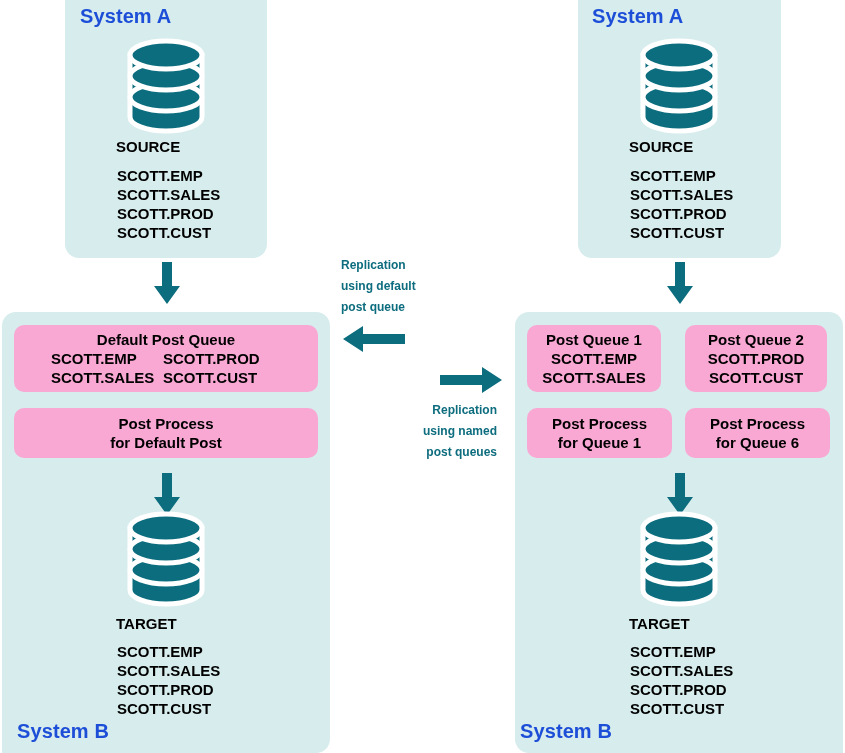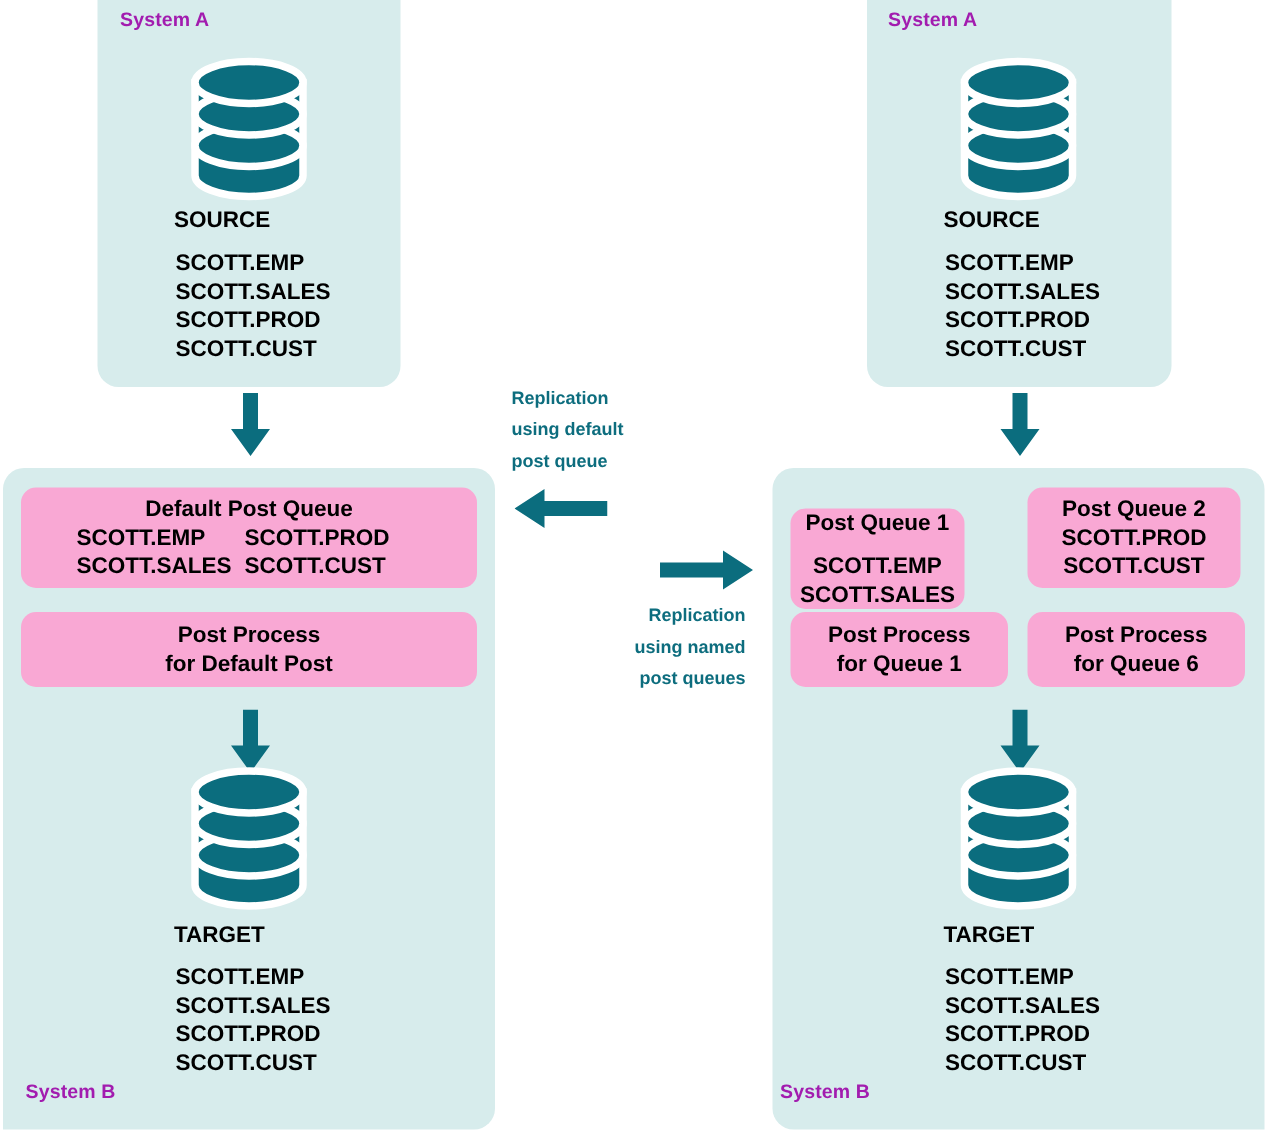--- a/index.html
+++ b/index.html
@@ -7,21 +7,21 @@
        font-family:"Liberation Sans",sans-serif;}
   .stage{position:absolute;left:0;top:0;width:845px;height:753px;}
 
   
   .panel{position:absolute;background:#d7ecec;border-radius:14px;}
   .panel-a-left {left:65px; top:0px;  width:202px; height:258px; border-radius:0 0 14px 14px;}
   .panel-b-left {left:2px;  top:312px;width:328px; height:441px; border-radius:14px 14px 14px 0;}
   .panel-a-right{left:578px;top:0px;  width:203px; height:258px; border-radius:0 0 14px 14px;}
   .panel-b-right{left:515px;top:312px;width:328px; height:441px; border-radius:14px 14px 0 14px;}
 
-  .sys-label{position:absolute;color:#a21caf;font-size:13px;font-weight:bold;
+  .sys-label{position:absolute;color:#1d4ed8;font-size:20px;font-weight:bold;
              letter-spacing:.1px;white-space:nowrap;}
 
   
   .db{position:absolute;width:82px;height:100px;}
   .db svg{display:block;width:82px;height:100px;}
 
   .cap-label{position:absolute;color:#000;font-size:15px;font-weight:bold;
              text-align:left;white-space:nowrap;}
   .tbl-list{position:absolute;color:#000;font-size:15px;font-weight:bold;
             line-height:19px;white-space:nowrap;}
@@ -162,21 +162,21 @@
 SCOTT.CUST</div>
 
   <div class="arrow" style="left:665px;top:262px;">
     <svg width="30" height="42" viewBox="0 0 30 42" xmlns="http://www.w3.org/2000/svg">
       <path d="M10 0 h10 v24 h8 L15 42 L2 24 h8 z" fill="#0b6d7e"></path>
     </svg>
   </div>
 
   <div class="panel panel-b-right"></div>
 
-  <div class="wbox" style="left:527px;top:339px;width:116px;height:67px;justify-content:space-between;">
+  <div class="wbox" style="left:527px;top:325px;width:134px;height:67px;">
     <div class="ttl">Post Queue 1</div>
     <div style="white-space:pre;">SCOTT.EMP
 SCOTT.SALES</div>
   </div>
 
   <div class="wbox" style="left:685px;top:325px;width:142px;height:67px;">
     <div class="ttl">Post Queue 2</div>
     <div style="white-space:pre;">SCOTT.PROD
 SCOTT.CUST</div>
   </div>

